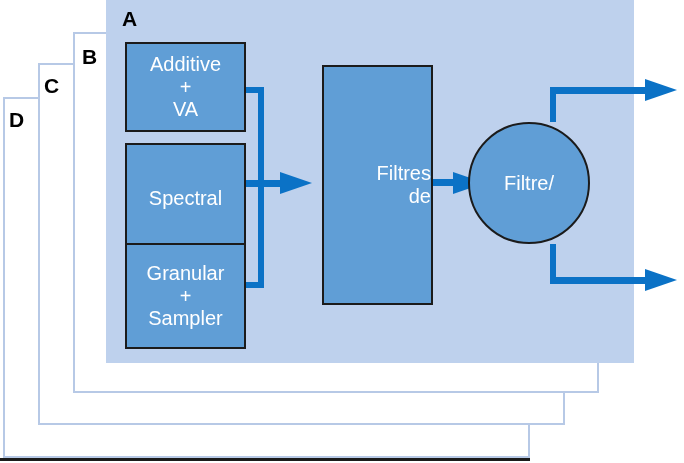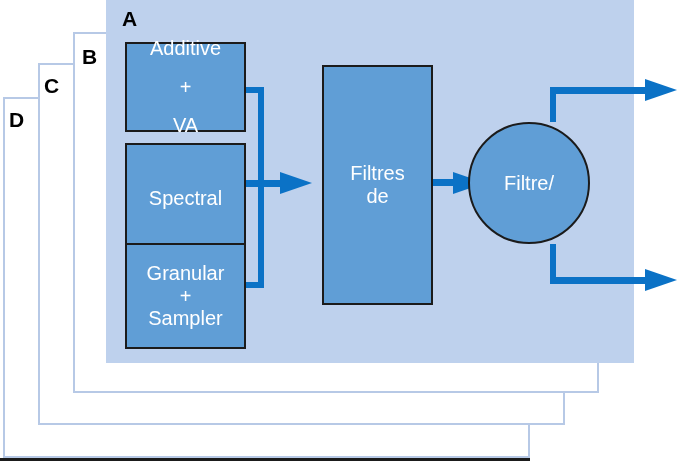--- a/index.html
+++ b/index.html
@@ -34,24 +34,24 @@
   #label-c{left:44px;top:75px;}
   #label-d{left:9px;top:109px;}
   
   .node{
     position:absolute;box-sizing:border-box;
     background:var(--node-fill,#609ed6);
     border:2px solid var(--node-border,#1b1b1b);
     display:flex;flex-direction:column;align-items:center;justify-content:center;
     color:#ffffff;font-size:20px;line-height:1.13;text-align:center;z-index:4;
   }
-  #box-additive{left:125px;top:42px;width:121px;height:90px;gap:16px;}
+  #box-additive{left:125px;top:42px;width:121px;height:90px;}
   #box-spectral{left:125px;top:143px;width:121px;height:111px;}
   #box-granular{left:125px;top:243px;width:121px;height:106px;}
-  #box-filters{left:322px;top:65px;width:111px;height:240px;}
+  #box-filters{left:322px;top:65px;width:111px;height:240px;align-items:flex-end;}
   #circle-fx{
     left:468px;top:122px;width:122px;height:122px;border-radius:50%;
   }
   
   .seg{position:absolute;background:var(--connector,#0b72c6);z-index:3;}
   #elbow-top{left:246px;top:87px;width:18px;height:6px;}
   #bus-vert{left:258px;top:87px;width:6px;height:201px;}
   #elbow-bot{left:246px;top:282px;width:18px;height:6px;}
   #shaft-1{left:246px;top:180px;width:34px;height:7px;}
   #shaft-2{left:433px;top:179px;width:20px;height:7px;}

